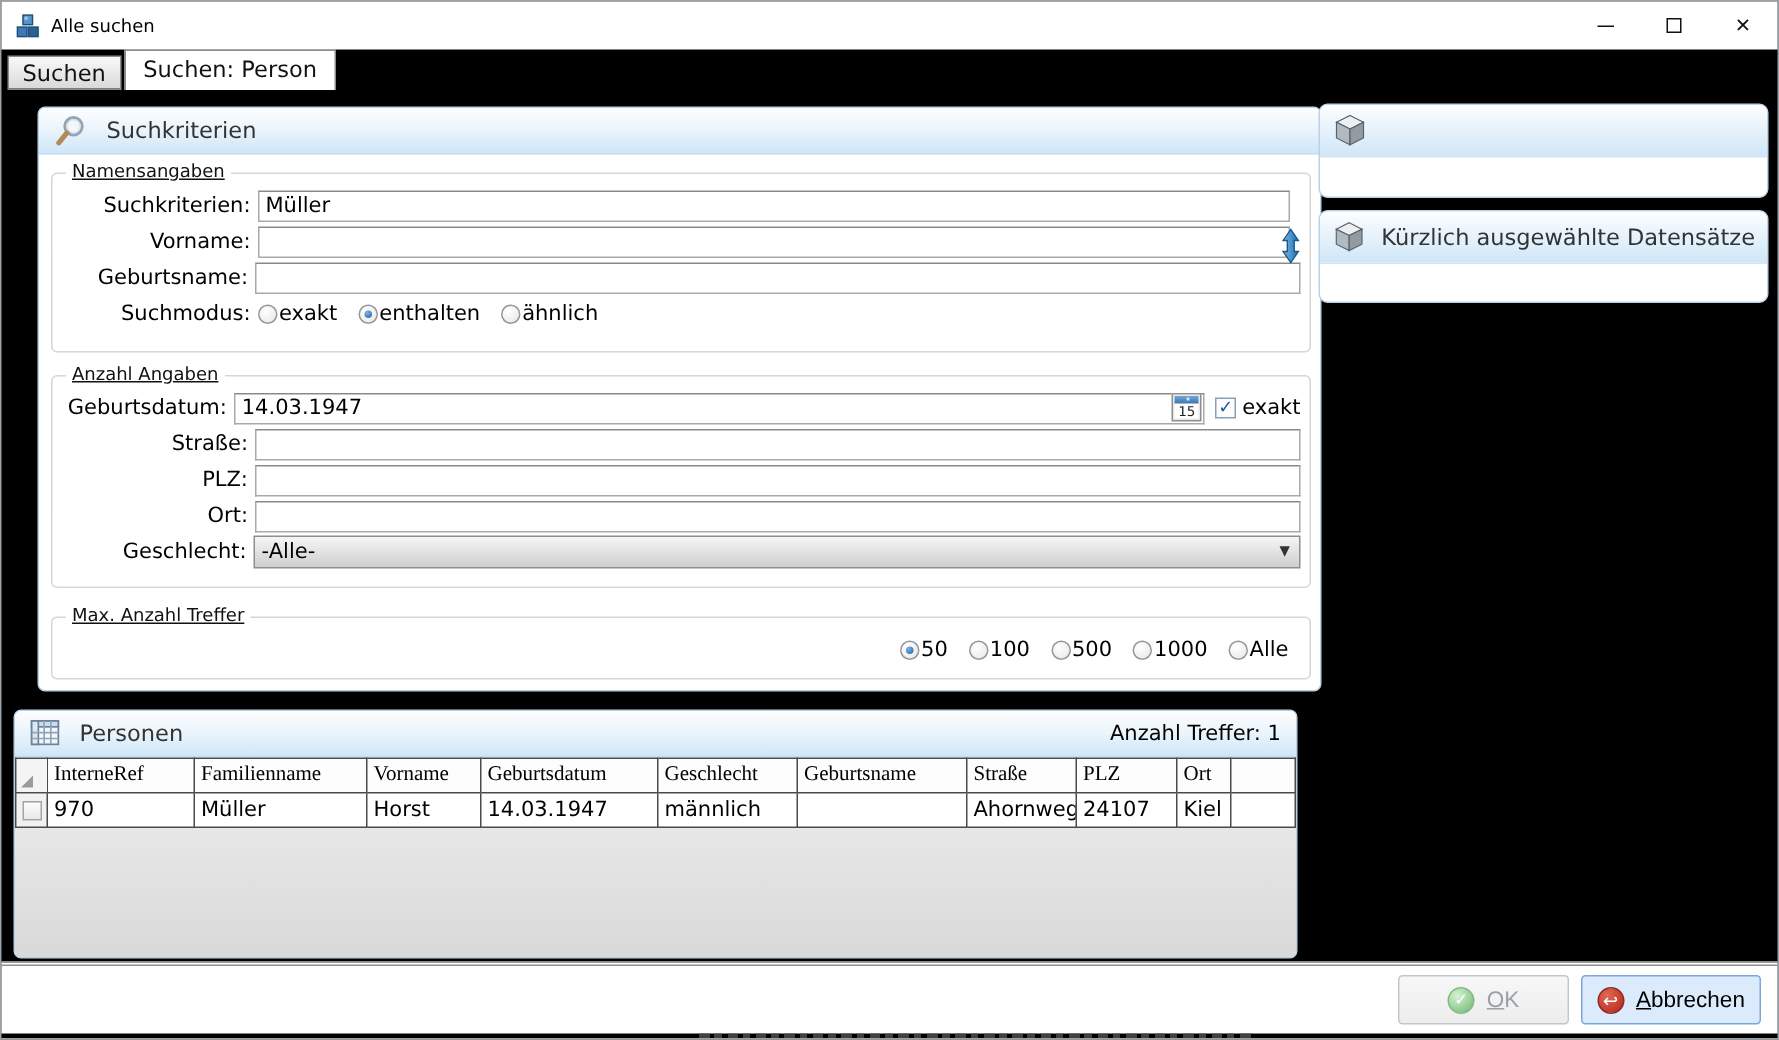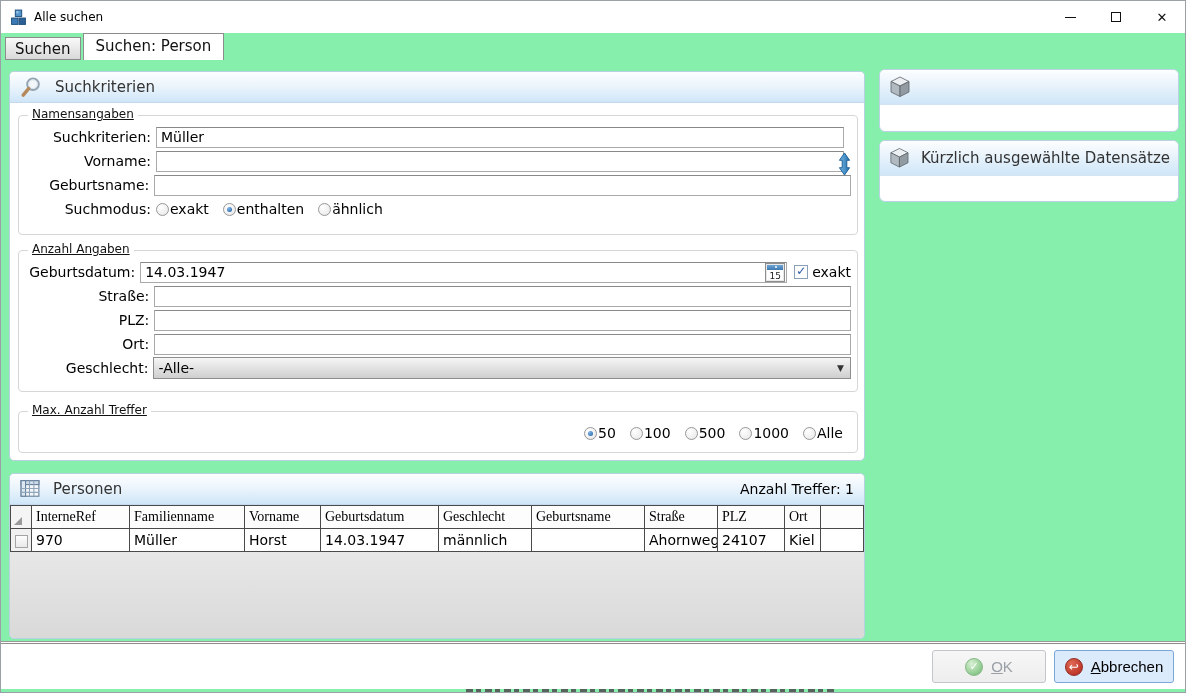--- a/index.html
+++ b/index.html
@@ -1,18 +1,18 @@
 <!DOCTYPE html>
 <html><head>
 <meta charset="utf-8">
 <style>
   * { margin:0; padding:0; box-sizing:border-box; }
   html,body { width:1186px; height:693px; overflow:hidden; background:#fff;
               font-family:"DejaVu Sans","Liberation Sans",sans-serif; }
-  #window { position:relative; width:1186px; height:693px; background:#86efac;
+  #window { position:relative; width:1186px; height:693px; background:#000000;
             border:1px solid #9aa0a6; }
 
   
   .titlebar { position:absolute; top:0; left:0; right:0; height:32px; background:#fff;
               display:flex; align-items:center; padding-left:9px; }
   .titlebar .app-icon { width:17px; height:17px; margin-right:7px; }
   .titlebar .title { font-size:12px; color:#000; }
   .win-controls { position:absolute; right:0; top:0; height:32px; display:flex; }
   .win-btn { width:46px; height:32px; display:flex; align-items:center; justify-content:center; }
   .glyph-min { width:11px; height:1px; background:#111; }
@@ -23,21 +23,21 @@
   .tabstrip { position:absolute; top:33px; left:4px; height:26px; display:flex; align-items:flex-end; z-index:3; }
   .tab { font-size:15px; color:#111; border:1px solid #8c8c8c; cursor:default; }
   .tab.inactive { background:linear-gradient(#f9f9f9,#d9d9d9); padding:2px 9px 3px; height:23px; }
   .tab.active { background:#fff; border-bottom:none; padding:3px 12px 6px; height:27px; margin-left:2px; }
 
   
   .panel { position:absolute; border:1px solid #b9cfe2; border-radius:5px; background:#fff; overflow:hidden; }
   .panel-header { height:31px; display:flex; align-items:center; gap:13px; padding:0 10px;
                   background:linear-gradient(#fdfeff 0%,#ecf5fc 45%,#cfe6f8 100%);
                   border-bottom:1px solid #c4daec; font-size:15px; color:#333; }
-  #search-panel  { left:8px; top:70px; width:856px; height:390px; }
+  #search-panel  { left:24px; top:70px; width:856px; height:390px; }
   #results-panel { left:8px; top:472px; width:856px; height:166px; }
 
   
   .fieldset { position:relative; border:1px solid #d6d6d6; border-radius:4px;
               margin:12px 6px 0 8px; padding:9px 6px 5px 6px; background:#fff; }
   .legend { position:absolute; top:-9px; left:9px; background:#fff; padding:0 4px;
             font-size:12px; color:#111; text-decoration:underline; }
   .frow { display:flex; align-items:center; height:24px; }
   .flabel { width:126px; text-align:right; margin-right:5px; font-size:14px; color:#000; white-space:nowrap; }
   .tinput { height:21px; border:1px solid #a9a9a9; border-top-color:#898989; background:#fff;

